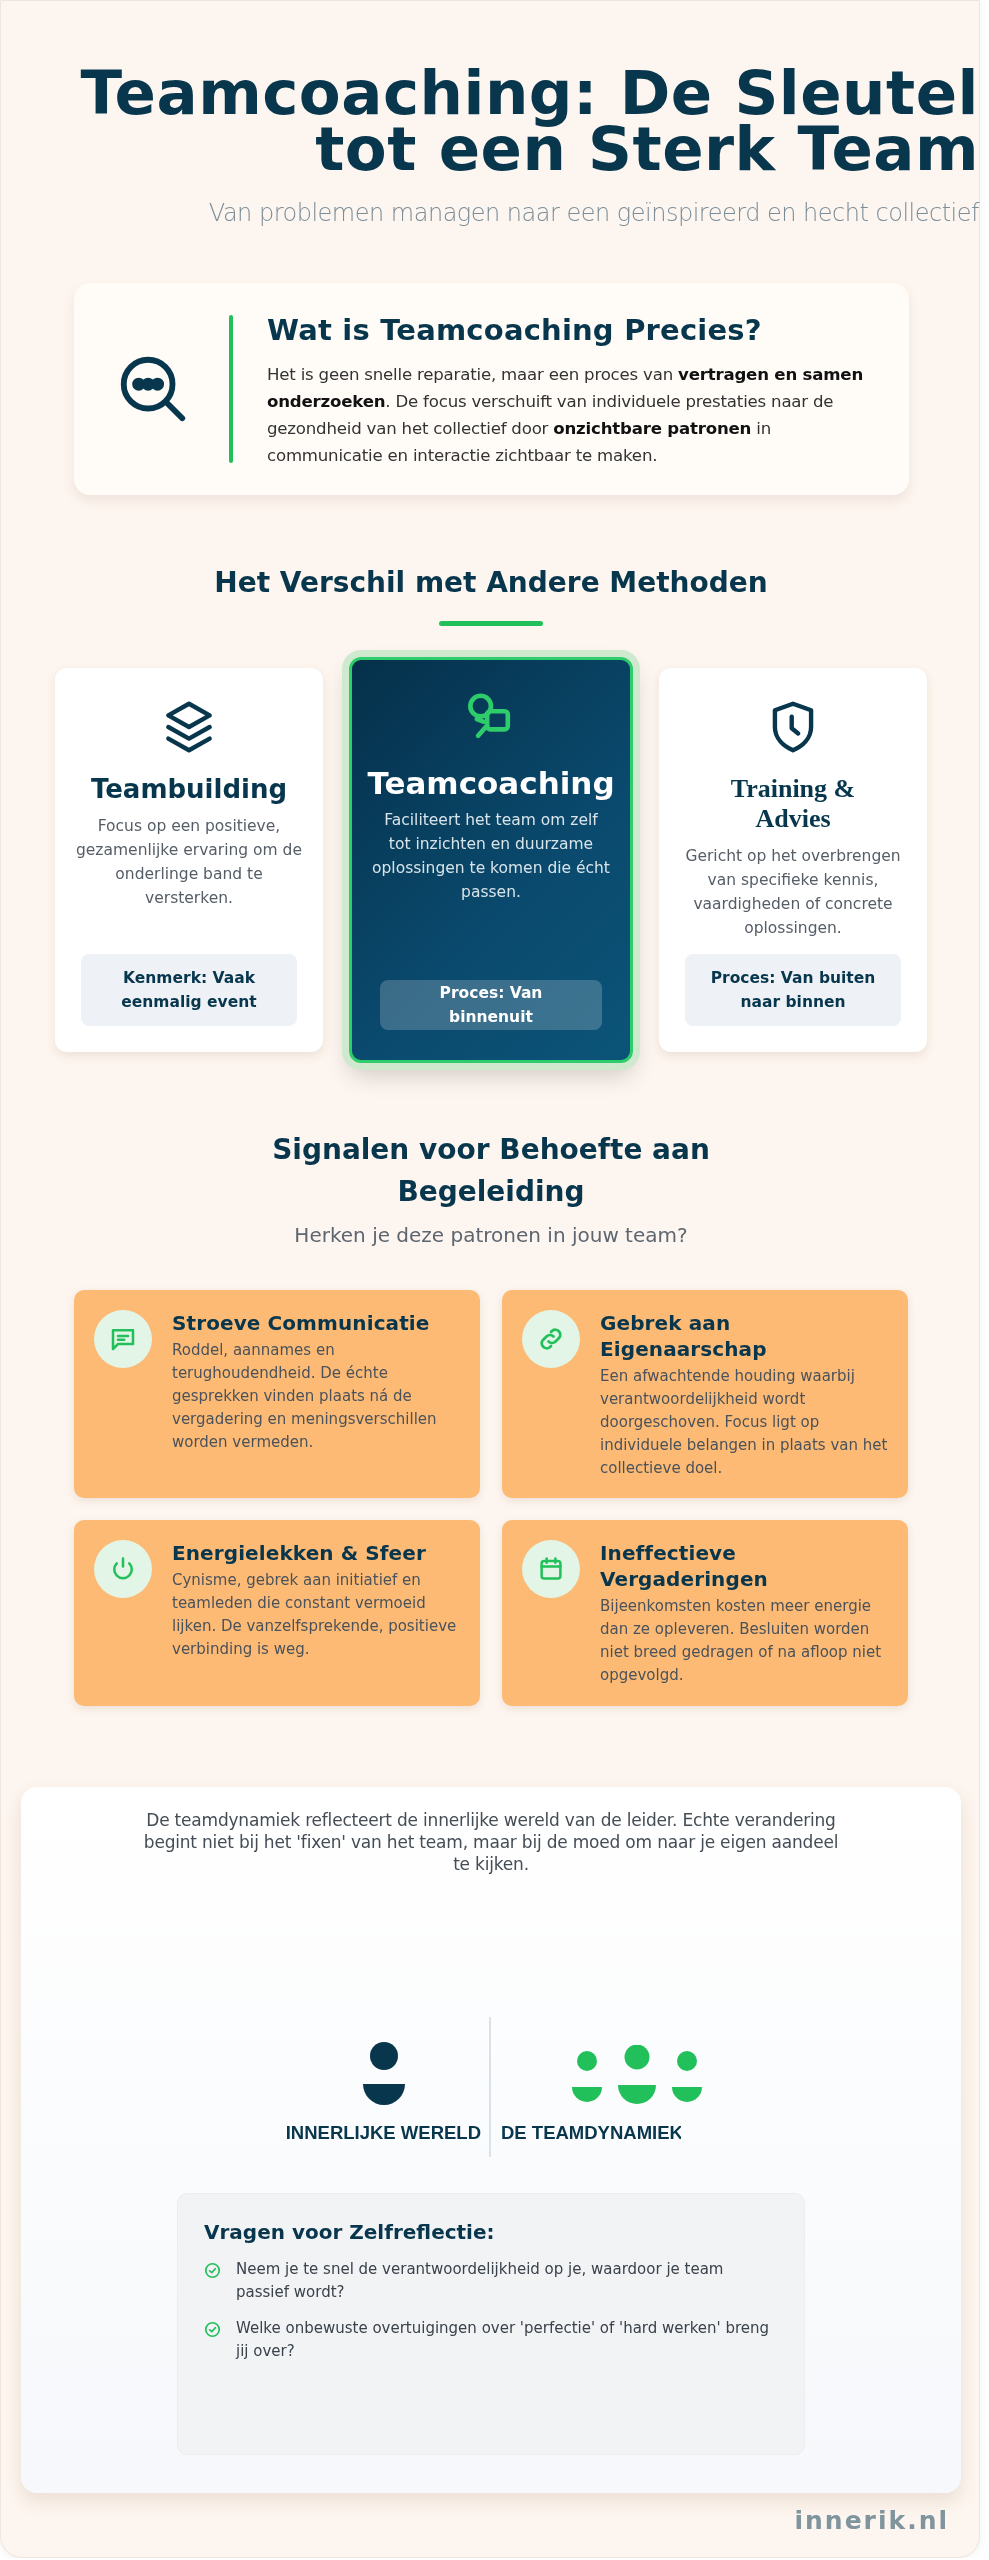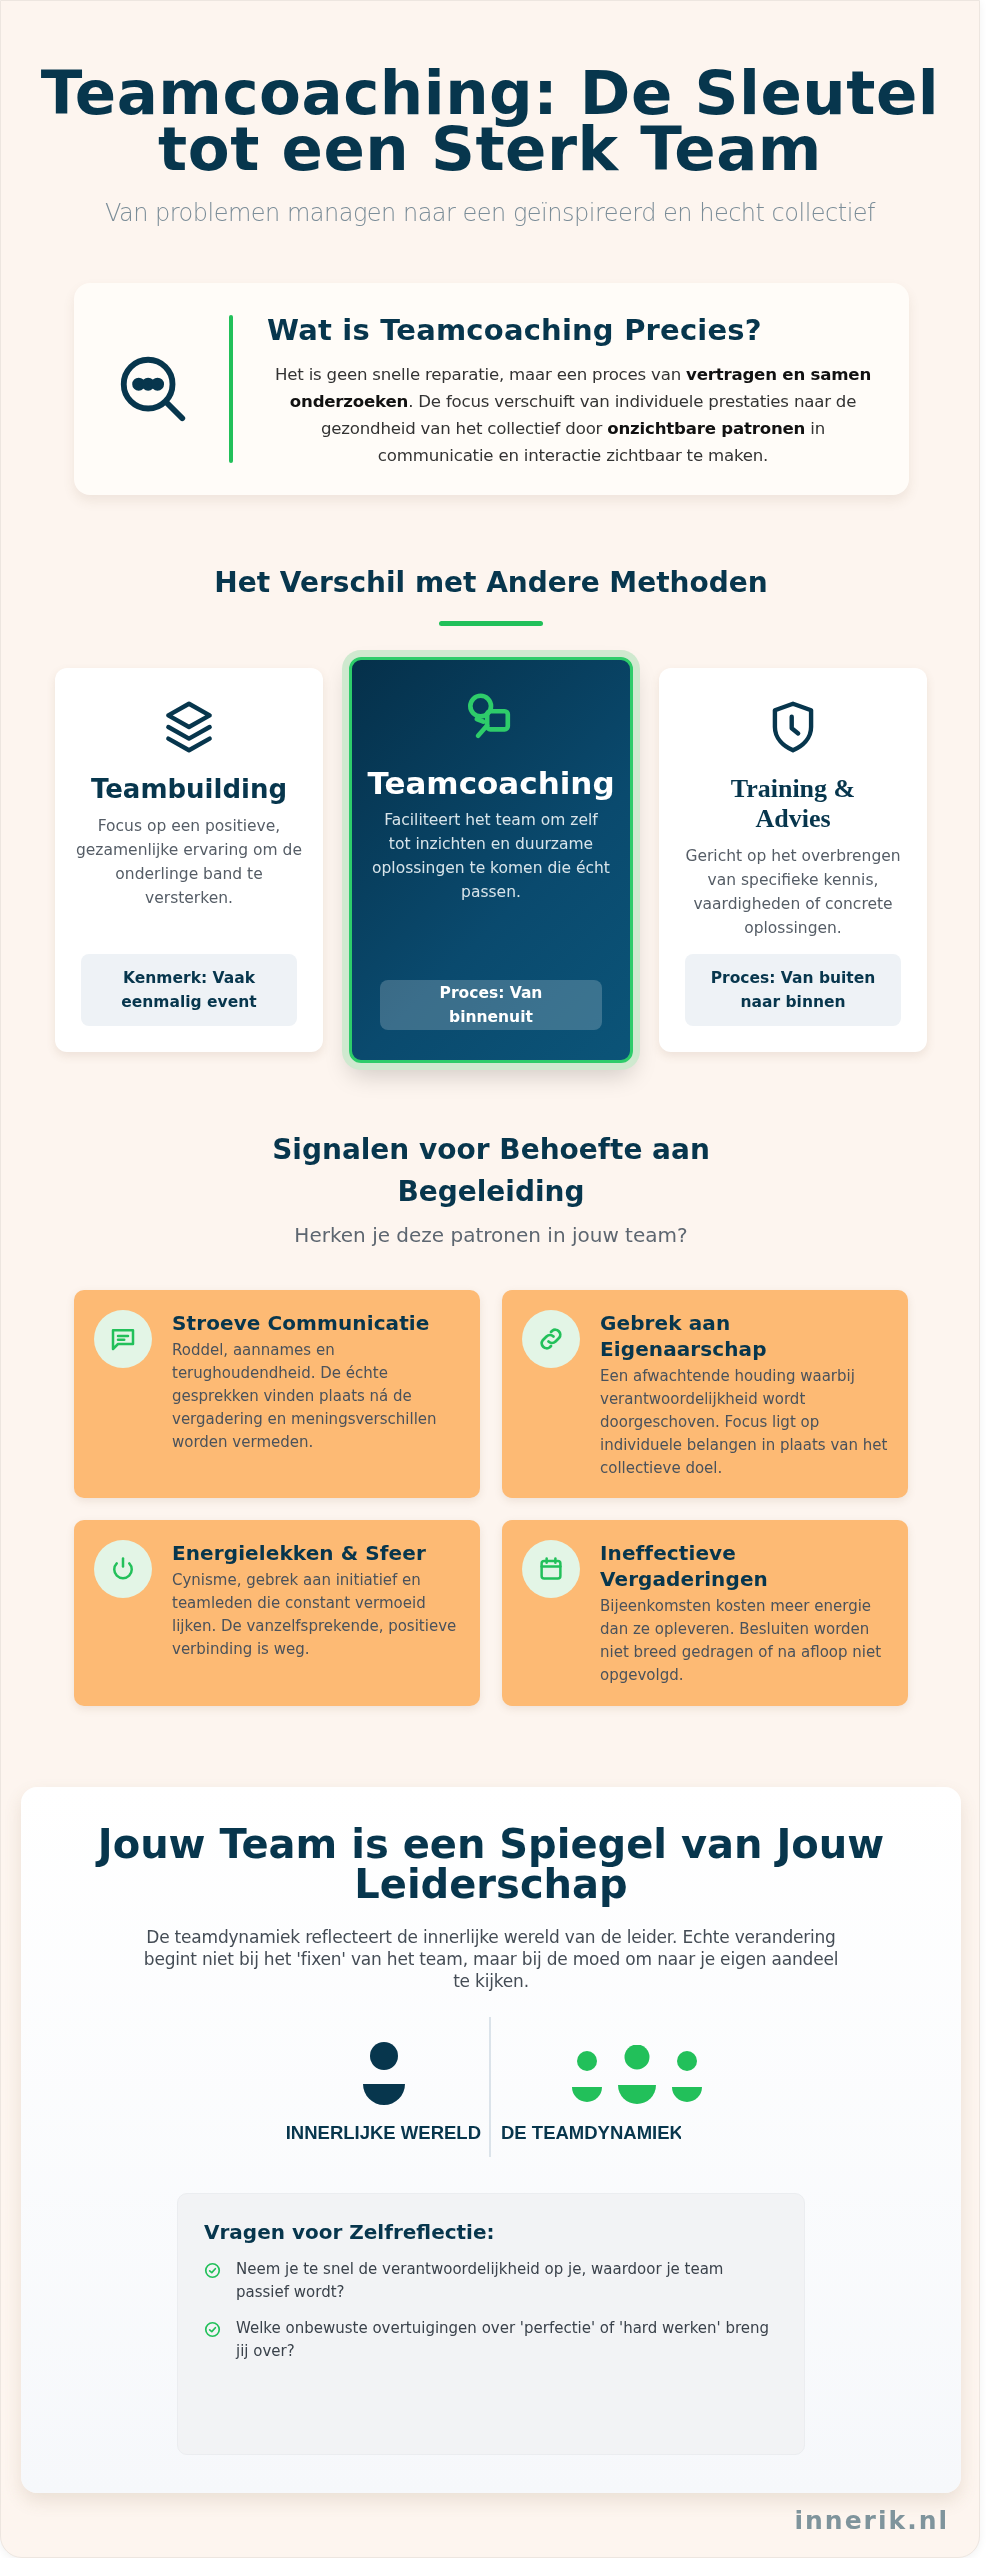--- a/index.html
+++ b/index.html
@@ -11,21 +11,21 @@
     margin: 0 0 0 0;
     background: #fdf5ef;
     border-radius: 0 0 22px 22px;
     border: 1px solid #ede6e0;
     box-shadow: 0 2px 8px rgba(0,0,0,0.06);
     position: relative;
     height: 2558px;
   }
 
   
-  .hero { text-align: center; padding-top: 64px; }
+  .hero { text-align: right; padding-top: 64px; }
   .hero h1 {
     font-family: "DejaVu Sans", sans-serif;
     font-weight: 700;
     font-size: 61px;
     line-height: 56px;
     letter-spacing: 0.5px;
     color: #07364d;
   }
   .hero .subtitle {
     margin-top: 22px;
@@ -39,21 +39,21 @@
   .whatis {
     position: absolute; left: 73px; top: 282px; width: 835px; height: 212px;
     background: #fffcf8; border-radius: 16px;
     box-shadow: 0 6px 12px rgba(120,90,60,0.10);
     display: flex; align-items: center;
   }
   .whatis .icon-wrap { width: 157px; display: flex; justify-content: center; }
   .whatis .divider { position: absolute; left: 155px; top: 32px; width: 4px; height: 148px; background: #22c05a; border-radius: 2px; }
   .whatis .content { position: absolute; left: 193px; top: 30px; right: 30px; }
   .whatis h2 { font-size: 29px; font-weight: 700; color: #07364d; letter-spacing: 0.2px; }
-  .whatis p { margin-top: 14px; font-size: 16.6px; line-height: 27px; color: #333; letter-spacing: -0.2px; text-align: center; }
+  .whatis p { margin-top: 14px; font-size: 16.6px; line-height: 27px; color: #333; letter-spacing: -0.2px; }
   .whatis p b { color: #111; font-weight: 700; }
 
   
   .section-title {
     position: absolute; left: 0; width: 980px; text-align: center;
     font-size: 28px; font-weight: 700; color: #07364d; line-height: 42px;
   }
   .green-bar { position: absolute; left: 438px; top: 620px; width: 104px; height: 5px; background: #22c05a; border-radius: 3px; }
 
   
@@ -256,21 +256,20 @@
         <line x1="15.5" y1="3.5" x2="15.5" y2="7"></line>
       </svg>
     </div>
     <div class="s-text">
       <h4 style="padding-right:90px;">Ineffectieve Vergaderingen</h4>
       <p>Bijeenkomsten kosten meer energie dan ze opleveren. Besluiten worden niet breed gedragen of na afloop niet opgevolgd.</p>
     </div>
   </div>
 
   <section class="leader">
-    <h2>Jouw Team is een Spiegel van Jouw Leiderschap</h2>
     <p class="intro">De teamdynamiek reflecteert de innerlijke wereld van de leider. Echte verandering begint niet bij het 'fixen' van het team, maar bij de moed om naar je eigen aandeel te kijken.</p>
 
     <div class="mirror">
       <div style="position:absolute; left:80px; top:25px;">
         <svg width="46" height="70" viewBox="0 0 46 70">
           <circle cx="23" cy="14" r="14" fill="#07364d"></circle>
           <path d="M2 42 H44 A21 21 0 0 1 2 42 Z" fill="#07364d"></path>
         </svg>
       </div>
       <div class="vline"></div>

